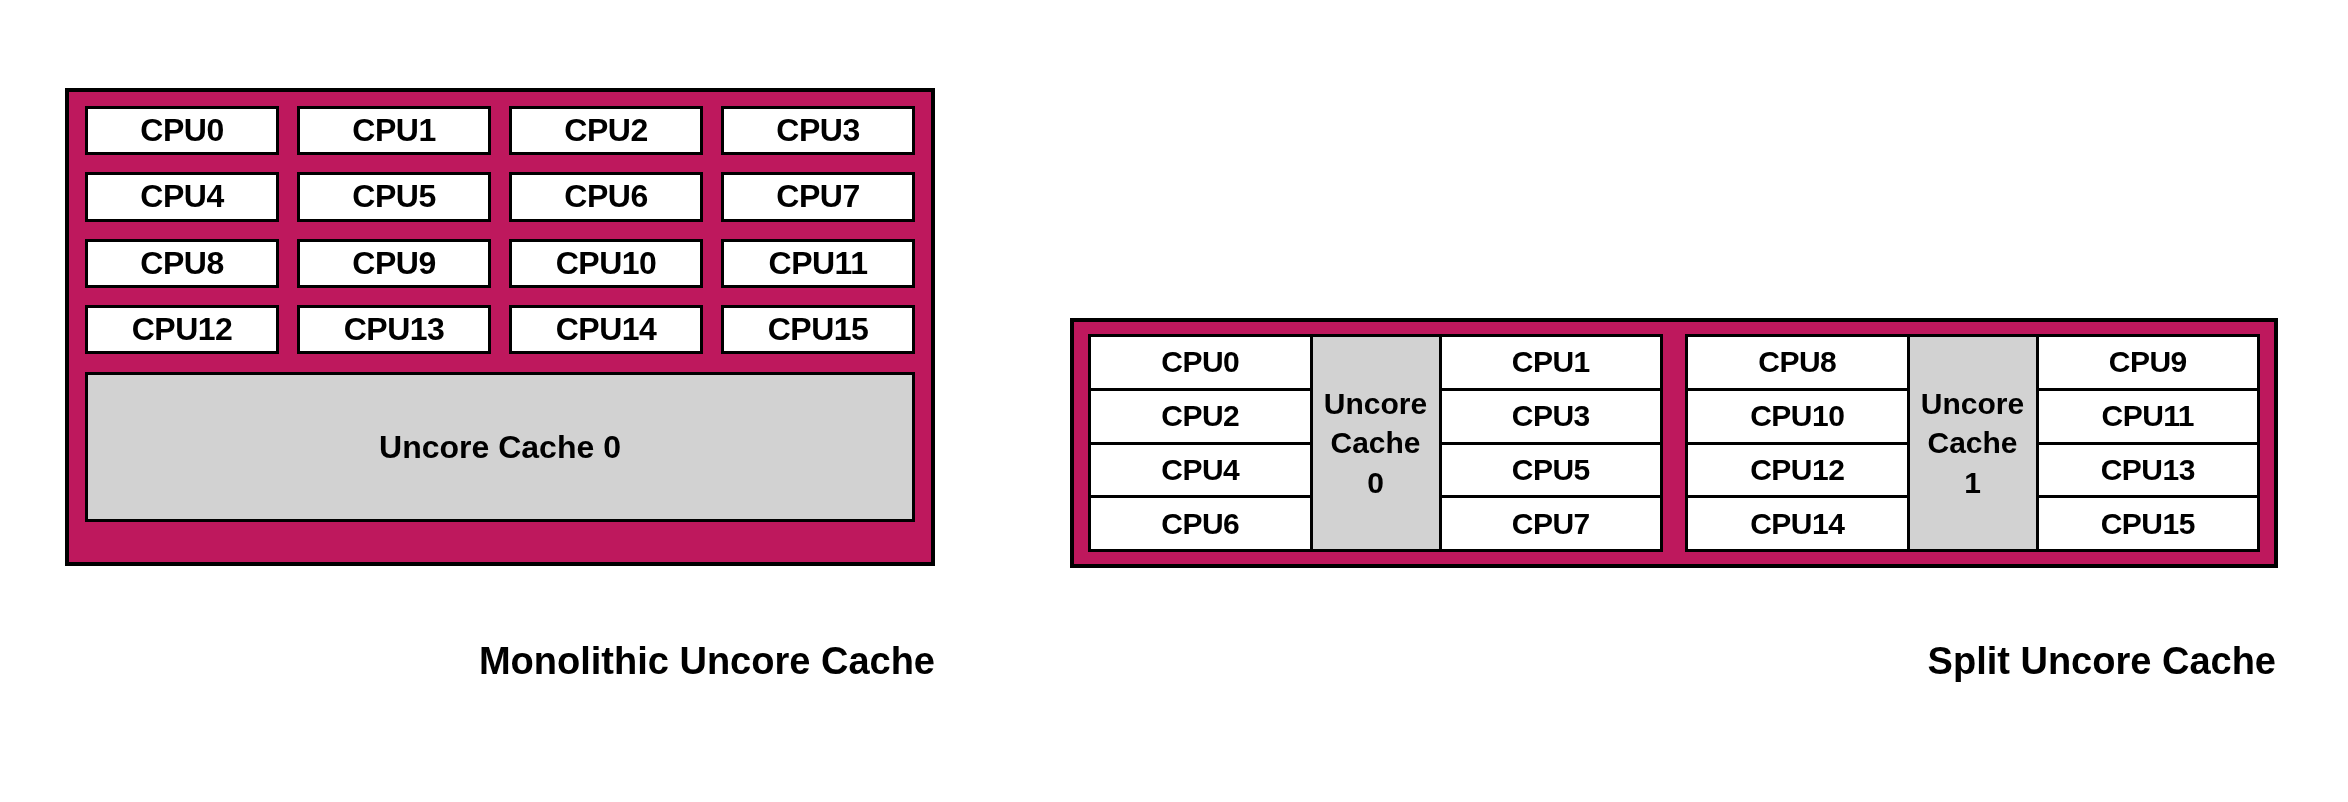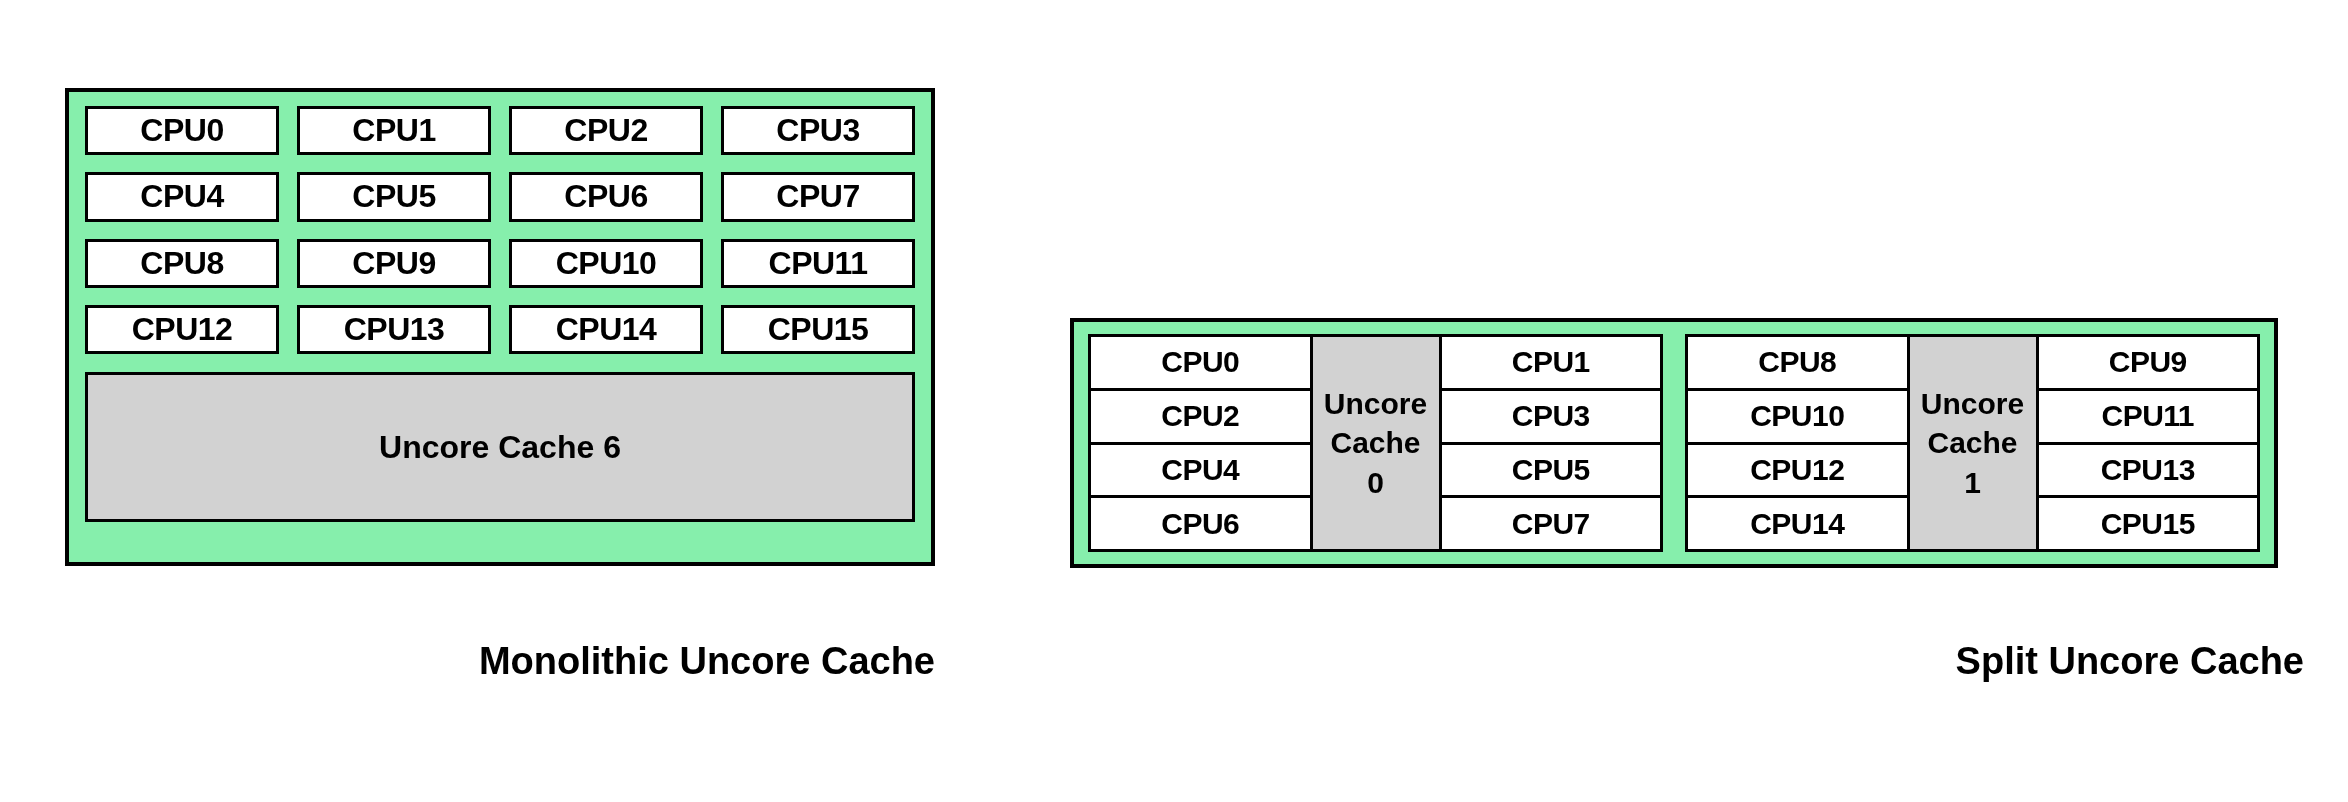--- a/index.html
+++ b/index.html
@@ -12,21 +12,21 @@
     height: 802px;
     position: relative;
     font-family: "Liberation Sans", sans-serif;
     overflow: hidden;
   }
 
   
   .panel {
     position: absolute;
     box-sizing: border-box;
-    background: #86efac;
+    background: #be185d;
     border: 4px solid #000000;
   }
   .caption {
     position: absolute;
     text-align: right;
     font-weight: bold;
     color: #000000;
     white-space: nowrap;
   }
 
@@ -124,21 +124,21 @@
     display: flex;
     flex-direction: column;
     align-items: center;
     justify-content: center;
     font-size: 30px;
     font-weight: bold;
     line-height: 1.32;
     color: #000000;
   }
   #split-caption {
-    left: 1096px;
+    left: 1068px;
     top: 640px;
     width: 1208px;
     font-size: 38px;
   }
 </style>
 </head>
 <body>
 
 <div class="panel" id="mono-panel">
   <div id="mono-grid">
@@ -152,21 +152,21 @@
     <div class="mono-cpu">CPU7</div>
     <div class="mono-cpu">CPU8</div>
     <div class="mono-cpu">CPU9</div>
     <div class="mono-cpu">CPU10</div>
     <div class="mono-cpu">CPU11</div>
     <div class="mono-cpu">CPU12</div>
     <div class="mono-cpu">CPU13</div>
     <div class="mono-cpu">CPU14</div>
     <div class="mono-cpu">CPU15</div>
   </div>
-  <div id="mono-uncore">Uncore Cache 6</div>
+  <div id="mono-uncore">Uncore Cache 0</div>
 </div>
 
 <div class="caption" id="mono-caption">Monolithic Uncore Cache</div>
 
 <div class="panel" id="split-panel">
 
   <div class="cluster">
     <div class="cpu-col">
       <div class="split-cpu">CPU0</div>
       <div class="split-cpu">CPU2</div>

